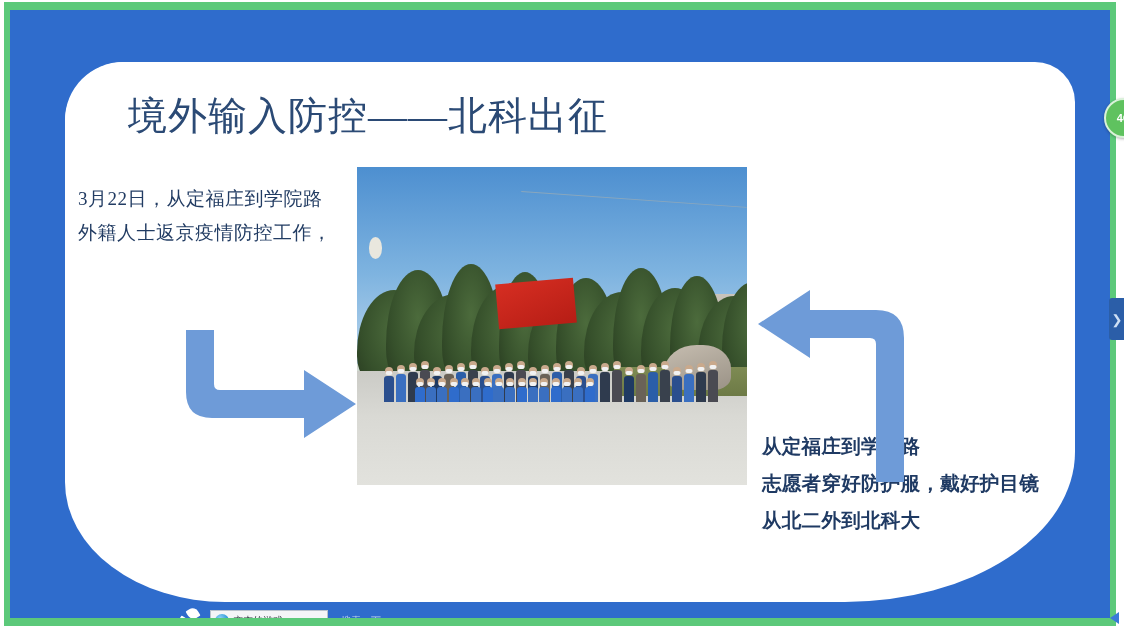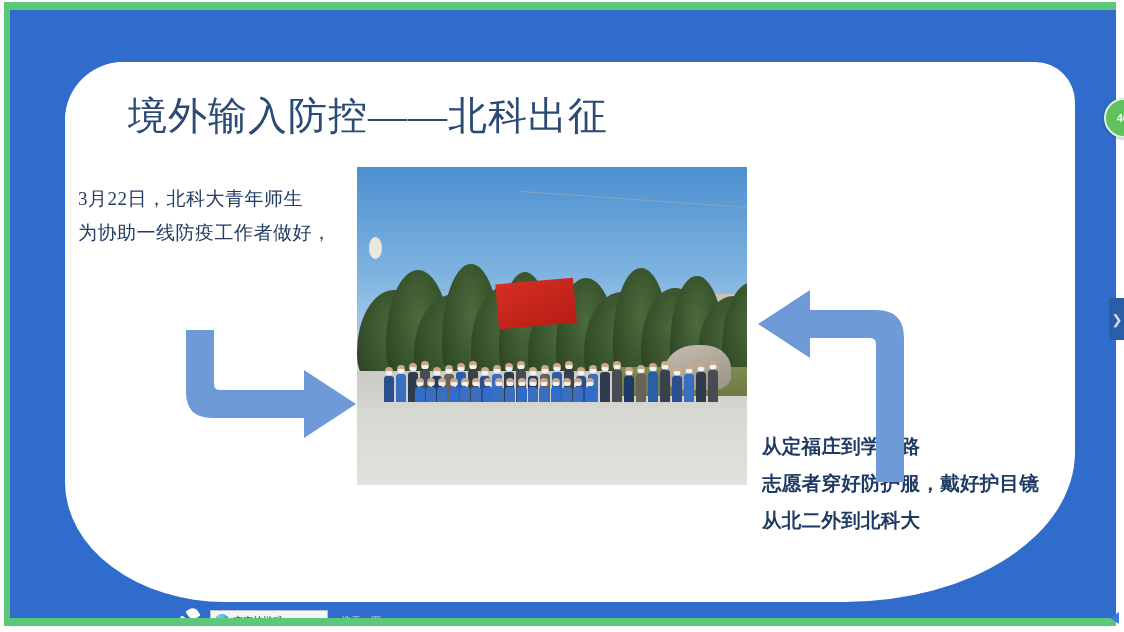--- a/index.html
+++ b/index.html
@@ -23,21 +23,20 @@
     background: #5cc97a;
     box-sizing: border-box;
   }
   
   .slide-bg {
     position: absolute;
     left: 10px; top: 10px;
     width: 1100px; height: 608px;
     background: #2f6ccc;
     overflow: hidden;
-    padding-left: 6px;
   }
 
   
   .white-card {
     position: absolute;
     left: 55px; top: 52px;
     width: 1010px; height: 540px;
     background: #ffffff;
     border-radius: 60px 40px 230px 160px / 60px 40px 150px 120px;
   }
@@ -279,22 +278,22 @@
   <div class="green-frame"></div>
 
   <div class="slide-bg">
 
     <div class="white-card"></div>
     <div class="white-card-2"></div>
 
     <div class="slide-title">境外输入防控——北科出征</div>
 
     <div class="left-text">
-      <div>3月22日，北科大青年师生</div>
-      <div>为协助一线防疫工作者做好，</div>
+      <div>3月22日，从定福庄到学院路</div>
+      <div>外籍人士返京疫情防控工作，</div>
     </div>
 
     <div class="right-text">
       <div>从定福庄到学院路</div>
       <div>志愿者穿好防护服，戴好护目镜</div>
       <div>从北二外到北科大</div>
     </div>
 
     <div class="photo">
       <div class="ph-sky"></div>

